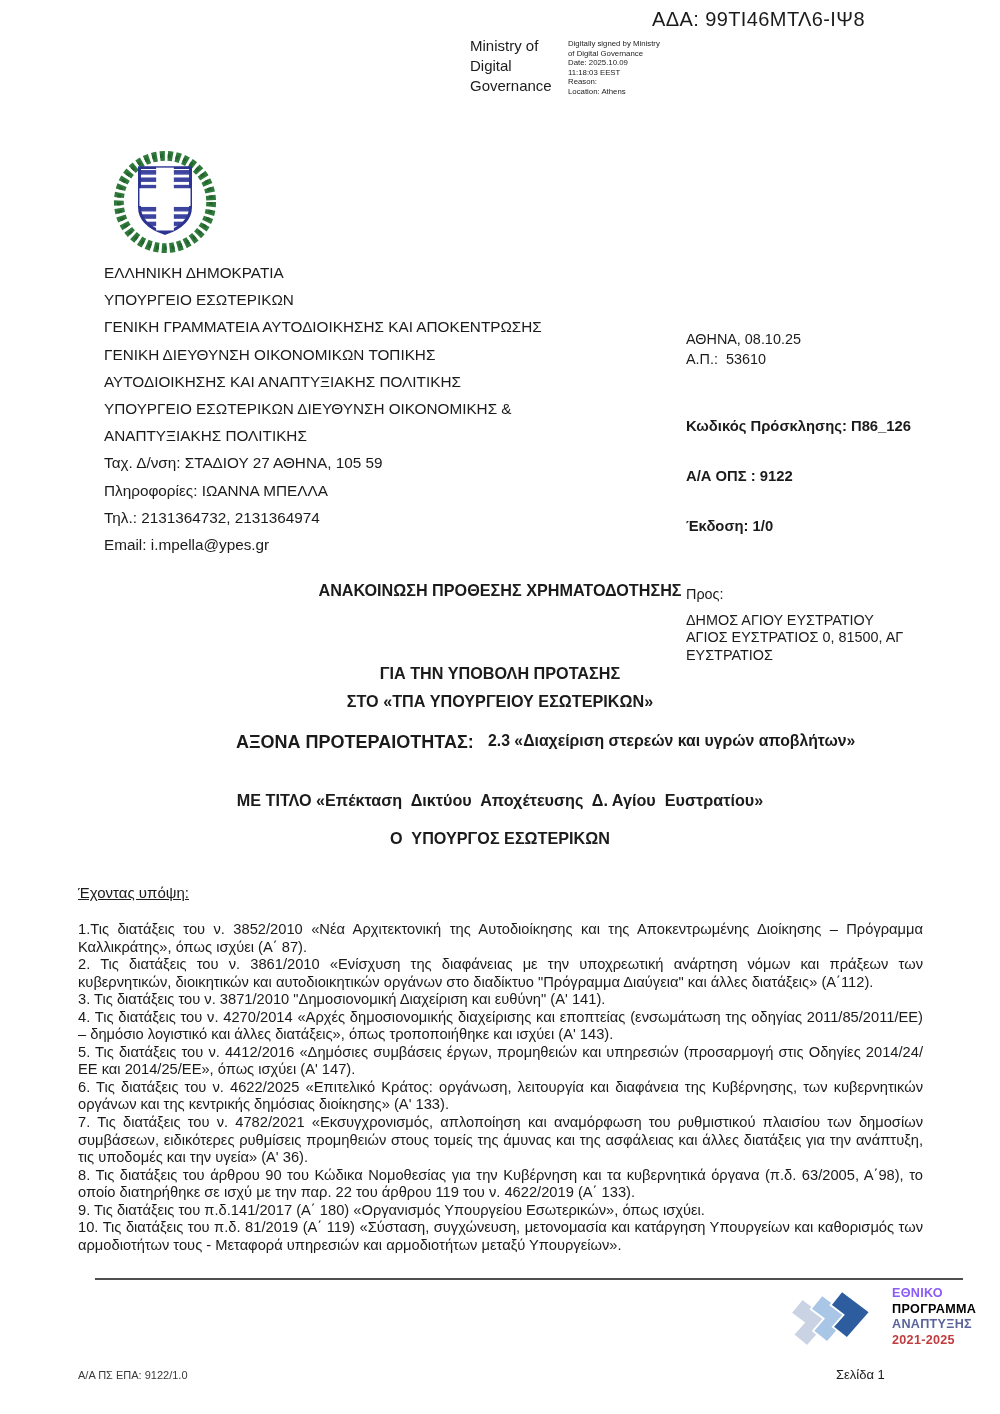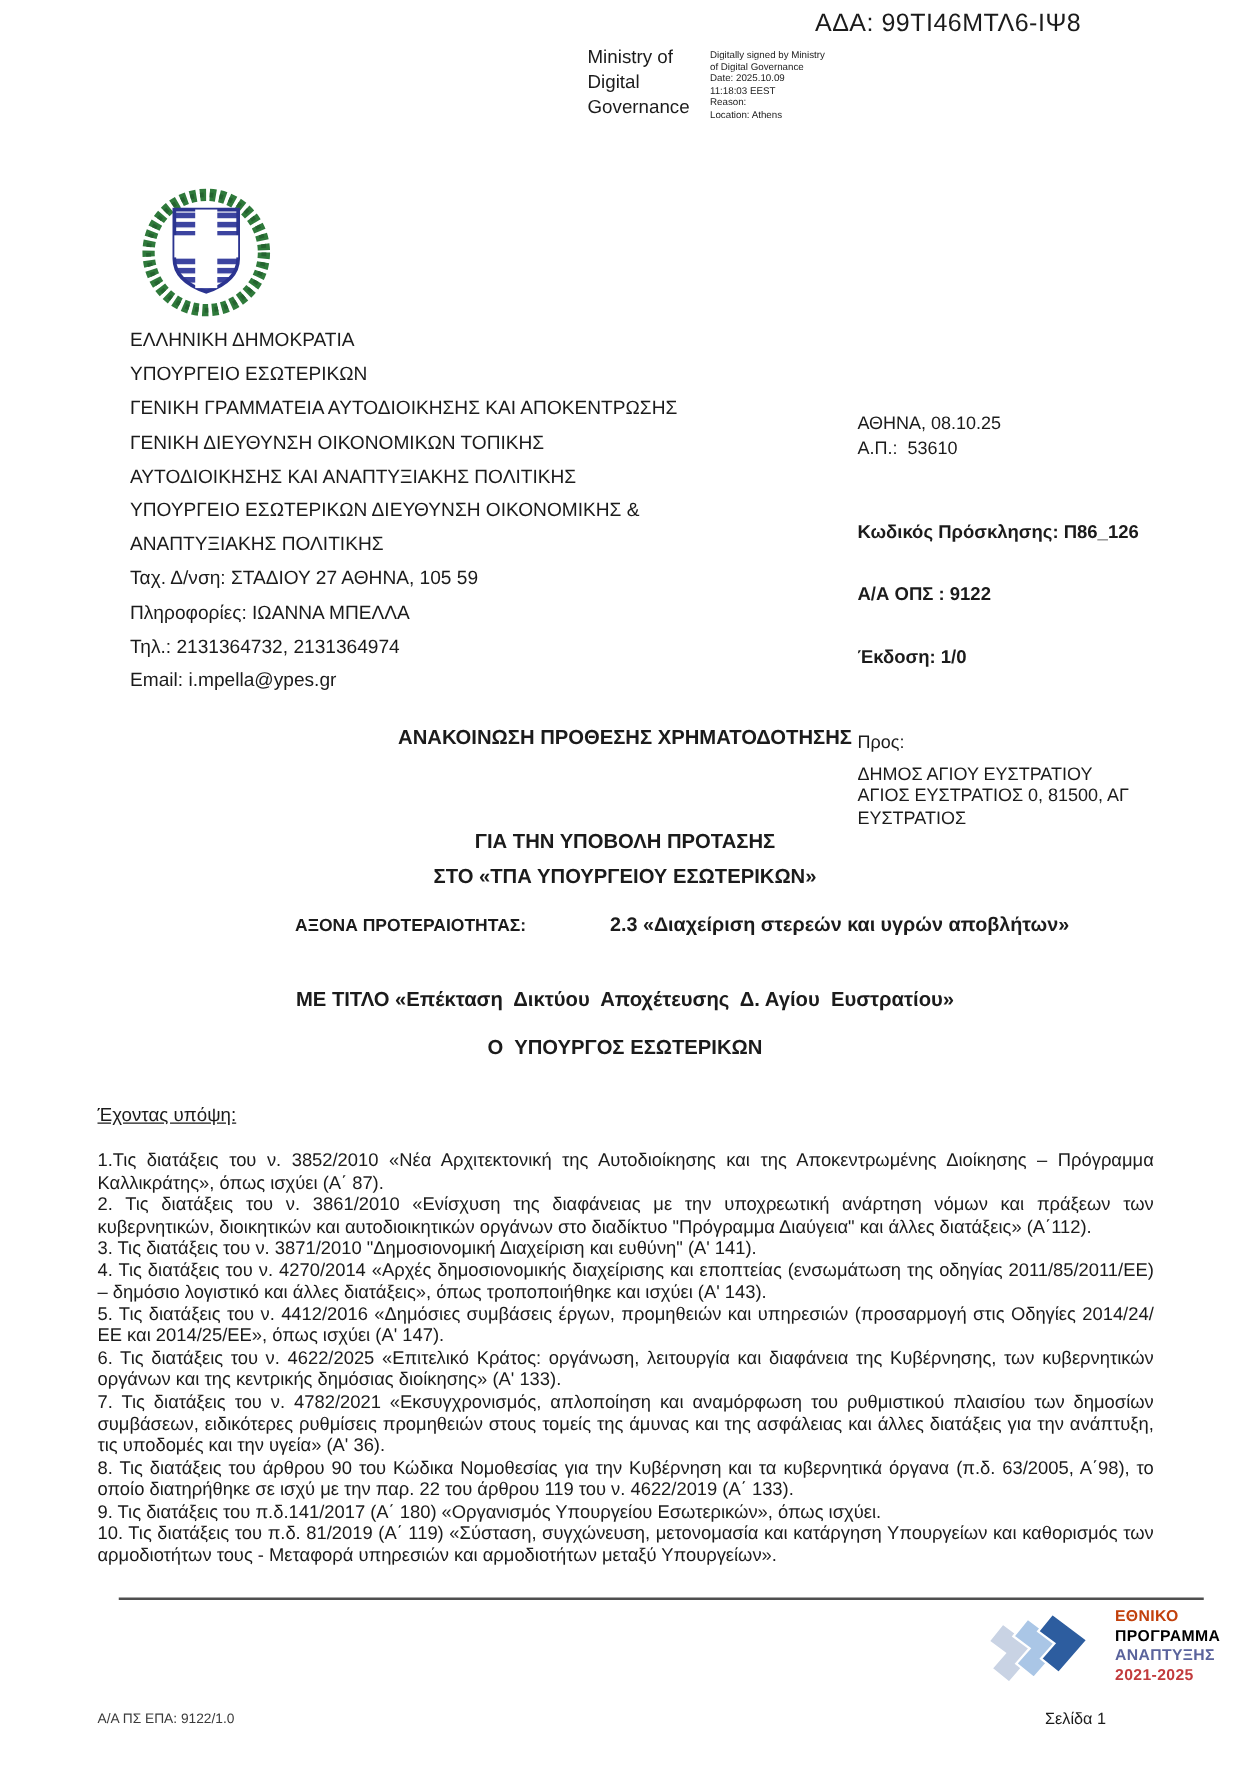--- a/index.html
+++ b/index.html
@@ -16,21 +16,21 @@
   .reference{position:absolute;top:330px;left:686px;width:300px;font-size:14.4px;}
   .reference div{white-space:pre-wrap;}
   .ref-city,.ref-protocol{line-height:19.5px;}
   .ref-bold{margin-top:15px;font-weight:bold;font-size:14.8px;line-height:16.8px;}
   .ref-to{margin-top:16px;line-height:18px;}
   .ref-recipient{margin-top:9px;line-height:17.6px;}
   .ctitle{position:absolute;left:0;width:1000px;text-align:center;font-weight:bold;font-size:16.2px;white-space:pre-wrap;}
   .t-main{top:581px;}
   .t-2{top:664px;}
   .t-3{top:692px;}
-  .axis-label{position:absolute;top:732px;left:236px;font-weight:bold;font-size:14px;white-space:nowrap;}
+  .axis-label{position:absolute;top:732px;left:236px;font-weight:bold;font-size:18px;white-space:nowrap;}
   .axis-value{position:absolute;top:732px;left:488px;font-weight:bold;font-size:15.8px;white-space:nowrap;}
   .t-4{top:791px;}
   .t-5{top:829px;}
   .having{position:absolute;top:884px;left:78px;font-size:15px;text-decoration:underline;}
   .considerations{position:absolute;top:921px;left:78px;width:845px;font-size:14.7px;line-height:17.55px;text-align:justify;}
   .rule{position:absolute;top:1278px;left:95px;width:868px;border-top:2px solid #4f4f4f;}
   .epa{position:absolute;top:1286px;left:790px;display:flex;align-items:flex-start;}
   .epa-marks{margin-top:4px;}
   .epa-text{margin-left:10px;font-size:12.6px;font-weight:bold;line-height:15.6px;letter-spacing:.3px;}
   .footer-left{position:absolute;top:1369px;left:78px;font-size:11px;color:#3a3a3a;white-space:pre-wrap;}
@@ -121,21 +121,21 @@
 
   <div class="epa">
     <svg class="epa-marks" width="92" height="64" viewBox="0 0 100 70">
       <g transform="rotate(-6 50 35)">
         <path d="M16 6 L44 32 L16 58 L2 44 L15 32 L2 20 Z" fill="#c9d3e4" stroke="#ffffff" stroke-width="2"></path>
         <path d="M38 4 L66 30 L38 56 L24 42 L37 30 L24 18 Z" fill="#aac6e6" stroke="#ffffff" stroke-width="2"></path>
         <path d="M60 2 L88 28 L60 54 L46 40 L59 28 L46 16 Z" fill="#2d5d9f" stroke="#ffffff" stroke-width="2"></path>
       </g>
     </svg>
     <div class="epa-text">
-      <div style="color:#c2410c;">ΕΘΝΙΚΟ</div>
+      <div style="color:#8b5cf6;">ΕΘΝΙΚΟ</div>
       <div style="color:#000000;">ΠΡΟΓΡΑΜΜΑ</div>
       <div style="color:#5a639c;">ΑΝΑΠΤΥΞΗΣ</div>
       <div class="epa-years" style="color:#c23b3d;">2021-2025</div>
     </div>
   </div>
 
   <div class="footer-left">Α/Α ΠΣ ΕΠΑ: 9122/1.0</div>
   <div class="footer-right">Σελίδα 1</div>
 
 </div>

